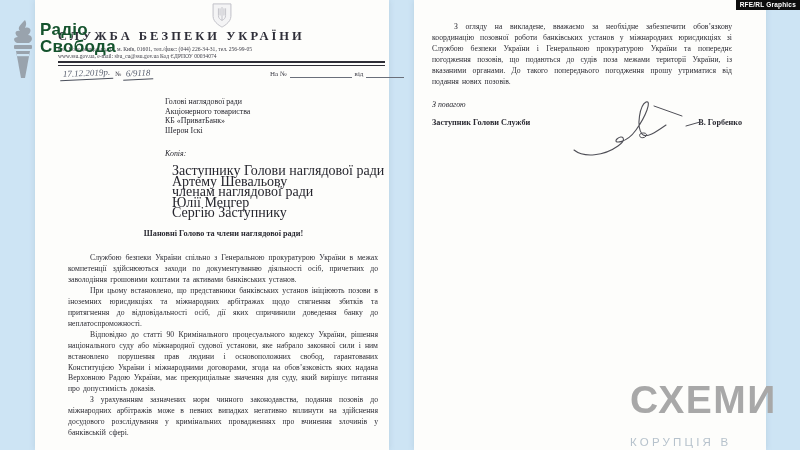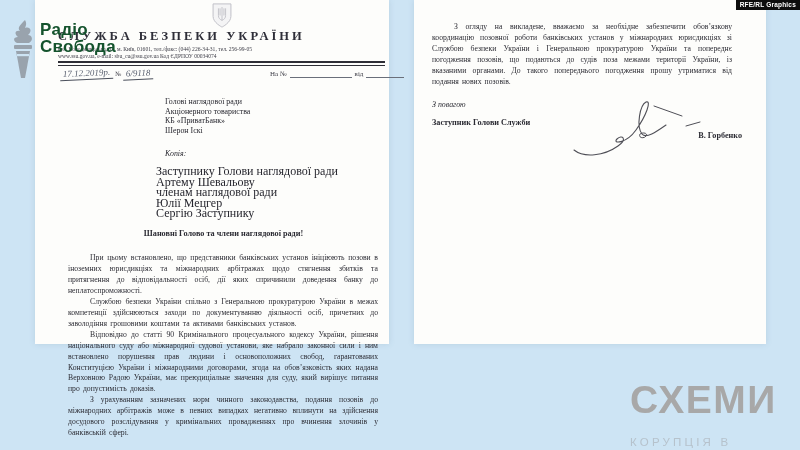--- a/index.html
+++ b/index.html
@@ -2,21 +2,21 @@
 <html><head>
 <meta charset="utf-8">
 <style>
   html,body{margin:0;padding:0;}
   body{
     width:800px;height:450px;position:relative;overflow:hidden;
     background:#cde4f4;
     font-family:"Liberation Serif", serif;
     color:#2b2b33;
   }
-  .page{position:absolute;top:0;height:344px;background:#fdfdfb;box-shadow:0 0 6px rgba(90,120,150,.18);}
+  .page{position:absolute;top:0;height:450px;background:#fdfdfb;box-shadow:0 0 6px rgba(90,120,150,.18);}
   #page-left{left:35px;width:354px;}
   #page-right{left:414px;width:352px;}
 
   
   .letterhead{position:absolute;left:23px;right:4px;top:0;}
   .emblem{display:block;margin:3px auto 1px auto;opacity:.62;}
   .org-name{font-weight:bold;font-size:12.5px;letter-spacing:3px;color:#2e2e38;white-space:nowrap;}
   .addr{font-size:5.6px;color:#3c3c46;margin-top:2px;white-space:nowrap;}
   .addr2{font-size:5.6px;color:#3c3c46;margin-top:1px;white-space:nowrap;}
   .dbl-rule{margin-top:2px;border-top:2.2px solid #2e2e36;border-bottom:1px solid #2e2e36;height:2px;}
@@ -28,34 +28,34 @@
   .ref-left{position:absolute;left:0;top:2px;}
   .no-label{font-size:6.5px;margin:0 2px;}
   .ref-right{position:absolute;left:210px;top:4px;white-space:nowrap;}
   .blank{display:inline-block;border-bottom:.8px solid #6a6f7a;height:7px;vertical-align:bottom;}
   .blank-long{width:62px;margin:0 3px;}
   .blank-short{width:38px;margin-left:3px;}
 
   
   .recipients{position:absolute;left:130px;top:97px;font-size:7.9px;line-height:9.6px;color:#26262e;}
   .copy-label{position:absolute;left:130px;top:149px;font-size:7.9px;font-style:italic;font-family:Liberation Serif, serif;}
-  .recipients-copy{position:absolute;left:121px;top:166px;font-size:12px;line-height:10.6px;color:#26262e;}
+  .recipients-copy{position:absolute;left:137px;top:166px;font-size:14px;line-height:10.6px;color:#26262e;}
 
   
   .salutation{position:absolute;left:33px;right:10px;top:229px;text-align:center;font-weight:bold;font-size:8.2px;}
   .body-text{position:absolute;left:33px;right:11px;top:253px;font-size:7.7px;line-height:10.95px;text-align:justify;}
   .body-text p{margin:0;text-indent:22px;word-spacing:1.2px;}
 
   
   .p2-body{position:absolute;left:18px;right:34px;top:22px;font-size:7.7px;line-height:10.95px;text-align:justify;}
   .p2-body p{margin:0;text-indent:22px;word-spacing:1.2px;}
   .closing{position:absolute;left:18px;top:100px;font-size:7.9px;font-style:italic;}
   .signer-row{position:absolute;left:18px;right:24px;top:118px;font-size:8.2px;font-weight:bold;}
   .signer-title{position:absolute;left:0;top:0;}
-  .signer-name{position:absolute;right:0;top:0;margin-top:13px;}
+  .signer-name{position:absolute;right:0;top:0;}
   .signature{position:absolute;left:138px;top:-26px;}
 
   
   .logo{position:absolute;left:8px;top:20px;width:120px;height:60px;}
   .logo-text{position:absolute;left:32px;top:2px;font-family:"Liberation Sans",sans-serif;font-weight:bold;
              font-size:17px;line-height:16.5px;color:#14532d;letter-spacing:.3px;}
   .torch{position:absolute;left:0;top:0;}
 
   .credit-tag{position:absolute;right:0;top:0;background:#0d0d0d;color:#ffffff;
               font-family:"Liberation Sans",sans-serif;font-size:6.5px;font-weight:bold;
@@ -103,22 +103,22 @@
     <div>Заступнику Голови наглядової ради</div>
     <div>Артему Шевальову</div>
     <div>членам наглядової ради</div>
     <div>Юлії Мецгер</div>
     <div>Сергію Заступнику</div>
   </div>
 
   <div class="salutation">Шановні Голово та члени наглядової ради!</div>
 
   <div class="body-text">
+    <p>Службою безпеки України спільно з Генеральною прокуратурою України в межах компетенції здійснюються заходи по документуванню діяльності осіб, причетних до заволодіння грошовими коштами та активами банківських установ.</p>
     <p>При цьому встановлено, що представники банківських установ ініціюють позови в іноземних юрисдикціях та міжнародних арбітражах щодо стягнення збитків та притягнення до відповідальності осіб, дії яких спричинили доведення банку до неплатоспроможності.</p>
-    <p>Службою безпеки України спільно з Генеральною прокуратурою України в межах компетенції здійснюються заходи по документуванню діяльності осіб, причетних до заволодіння грошовими коштами та активами банківських установ.</p>
     <p>Відповідно до статті 90 Кримінального процесуального кодексу України, рішення національного суду або міжнародної судової установи, яке набрало законної сили і ним встановлено порушення прав людини і основоположних свобод, гарантованих Конституцією України і міжнародними договорами, згода на обов’язковість яких надана Верховною Радою України, має преюдиціальне значення для суду, який вирішує питання про допустимість доказів.</p>
     <p>З урахуванням зазначених норм чинного законодавства, подання позовів до міжнародних арбітражів може в певних випадках негативно вплинути на здійснення досудового розслідування у кримінальних провадженнях про вчинення злочинів у банківській сфері.</p>
   </div>
 </div>
 
 <div class="page" id="page-right">
   <div class="p2-body">
     <p>З огляду на викладене, вважаємо за необхідне забезпечити обов’язкову координацію позовної роботи банківських установ у міжнародних юрисдикціях зі Службою безпеки України і Генеральною прокуратурою України та попереднє погодження позовів, що подаються до судів поза межами території України, із вказаними органами.  До такого попереднього погодження прошу утриматися від подання нових позовів.</p>
   </div>
 

